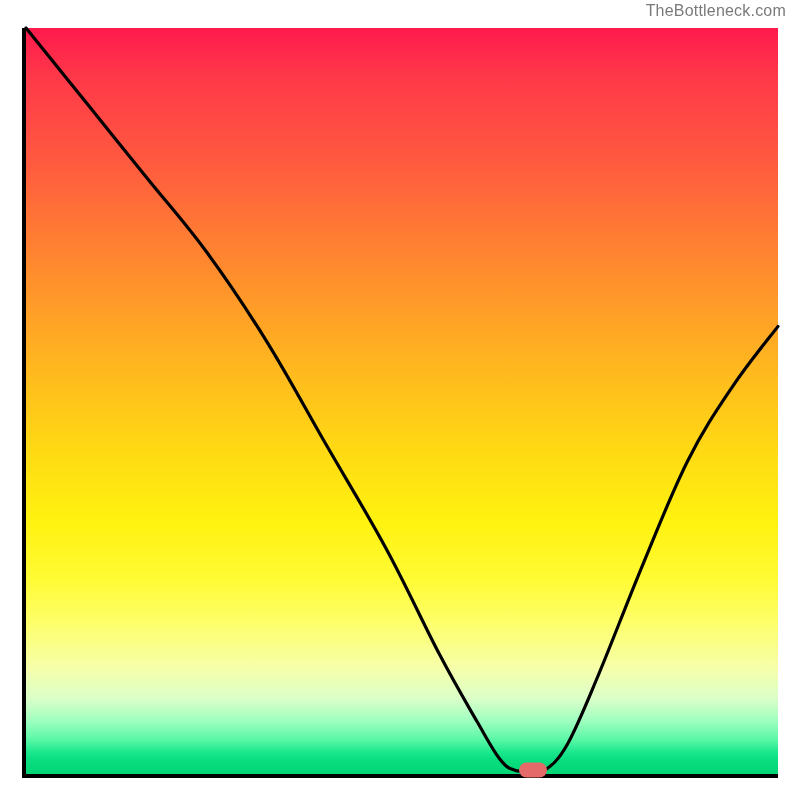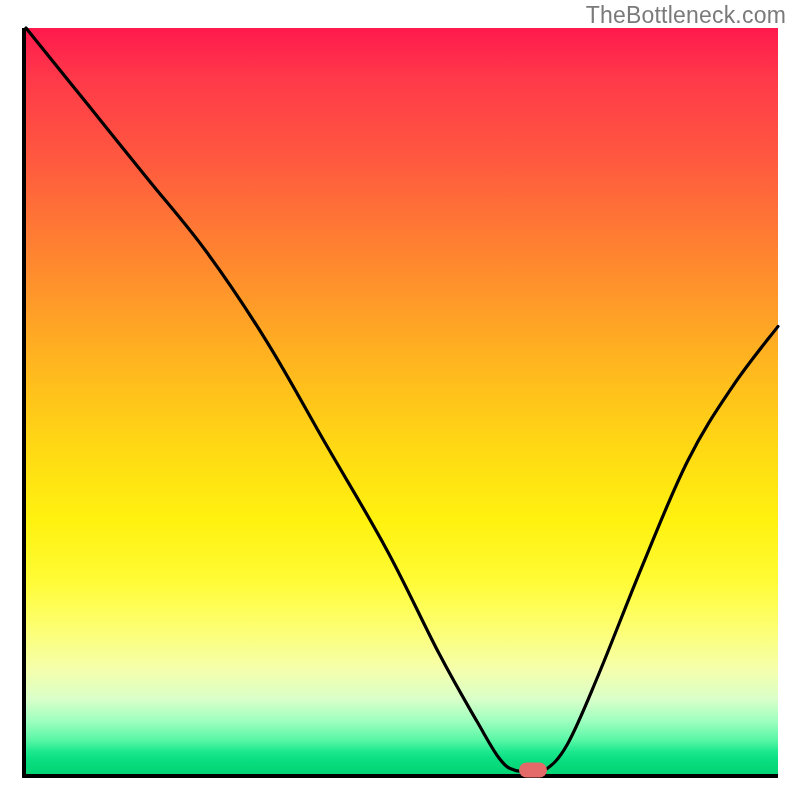--- a/index.html
+++ b/index.html
@@ -13,21 +13,21 @@
   }
   .canvas {
     position: relative;
     width: 800px;
     height: 800px;
   }
   .watermark {
     position: absolute;
     top: 2px;
     right: 14px;
-    font-size: 23px;
+    font-size: 16px;
     color: #7a7a7a;
     letter-spacing: 0.2px;
     font-weight: 500;
   }
   .plot {
     position: absolute;
     left: 22px;
     top: 28px;
     width: 756px;
     height: 750px;

